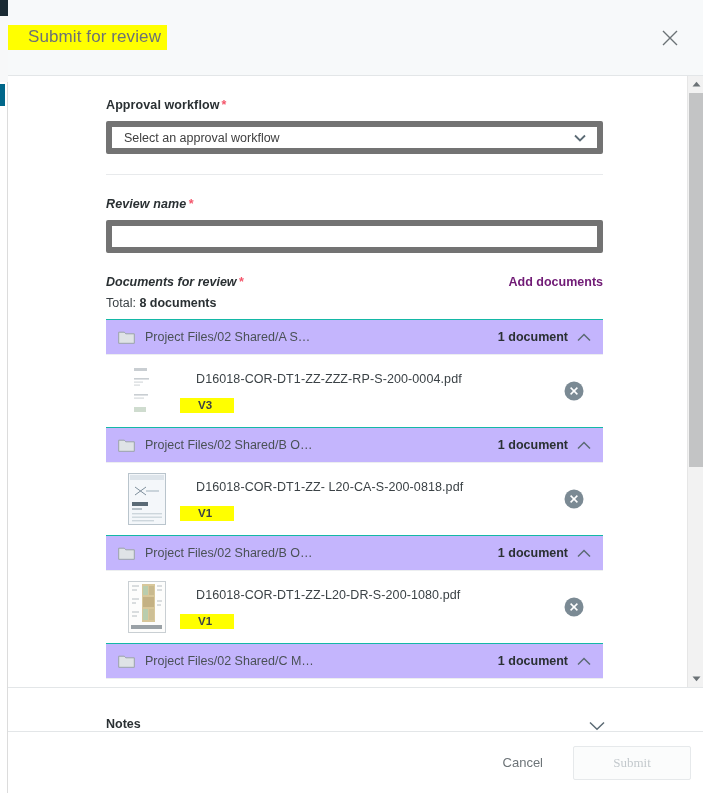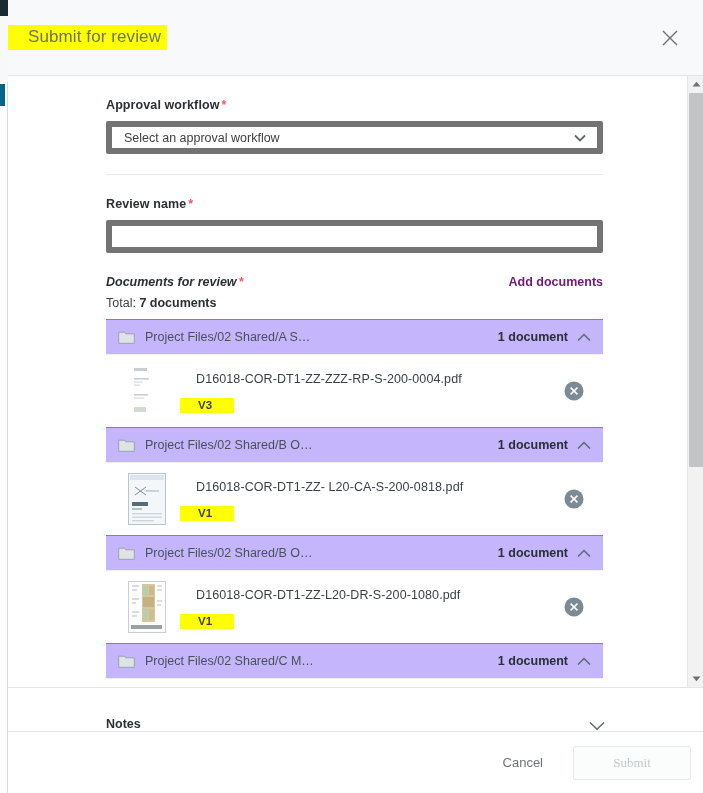--- a/index.html
+++ b/index.html
@@ -62,21 +62,21 @@
     overflow: hidden;
     background: #ffffff;
   }
   .scroll-area {
     position: absolute; left: 0; top: 0; right: 16px; bottom: 0;
     overflow: hidden;
     background: #ffffff;
   }
 
   .field-block { padding: 22px 0 20px 0; margin: 0 84px 0 98px; }
-  .field-block.divided { border-top: 1px solid #e8eaec; }
+  .field-block.divided { border-top: 1px solid #e8eaec; font-style: italic; }
 
   .field-label {
     font-size: 12.5px; color: #2a3033; font-weight: bold;
     margin-bottom: 9px; letter-spacing: .1px;
   }
   .req { color: #f4566b; font-weight: bold; margin-left: 2px; }
 
   .select-box, .text-input {
     position: relative;
     height: 33px; border: 6px solid #737373; border-radius: 2px;
@@ -217,21 +217,21 @@
 
         <div class="docs-block">
           <div class="docs-head">
             <div class="docs-title">
               <span>Documents for review</span><span class="req">*</span>
             </div>
             <div class="add-docs">Add documents</div>
           </div>
           <div class="docs-total">
             <span>Total:</span>
-            <b>7 documents</b>
+            <b>8 documents</b>
           </div>
 
           <div class="folder-row">
             <span class="folder-icon">
               <svg width="17" height="14" viewBox="0 0 17 14" aria-hidden="true">
                 <path d="M0.7 2.2 h5.6 l1.5 1.6 h8.5 v9.5 h-15.6 z" fill="#dfe3e6" stroke="#9aa3a9" stroke-width="1"></path>
               </svg>
             </span>
             <span class="folder-name">Project Files/02 Shared/A S…</span>
             <span class="folder-count">1 document</span>

